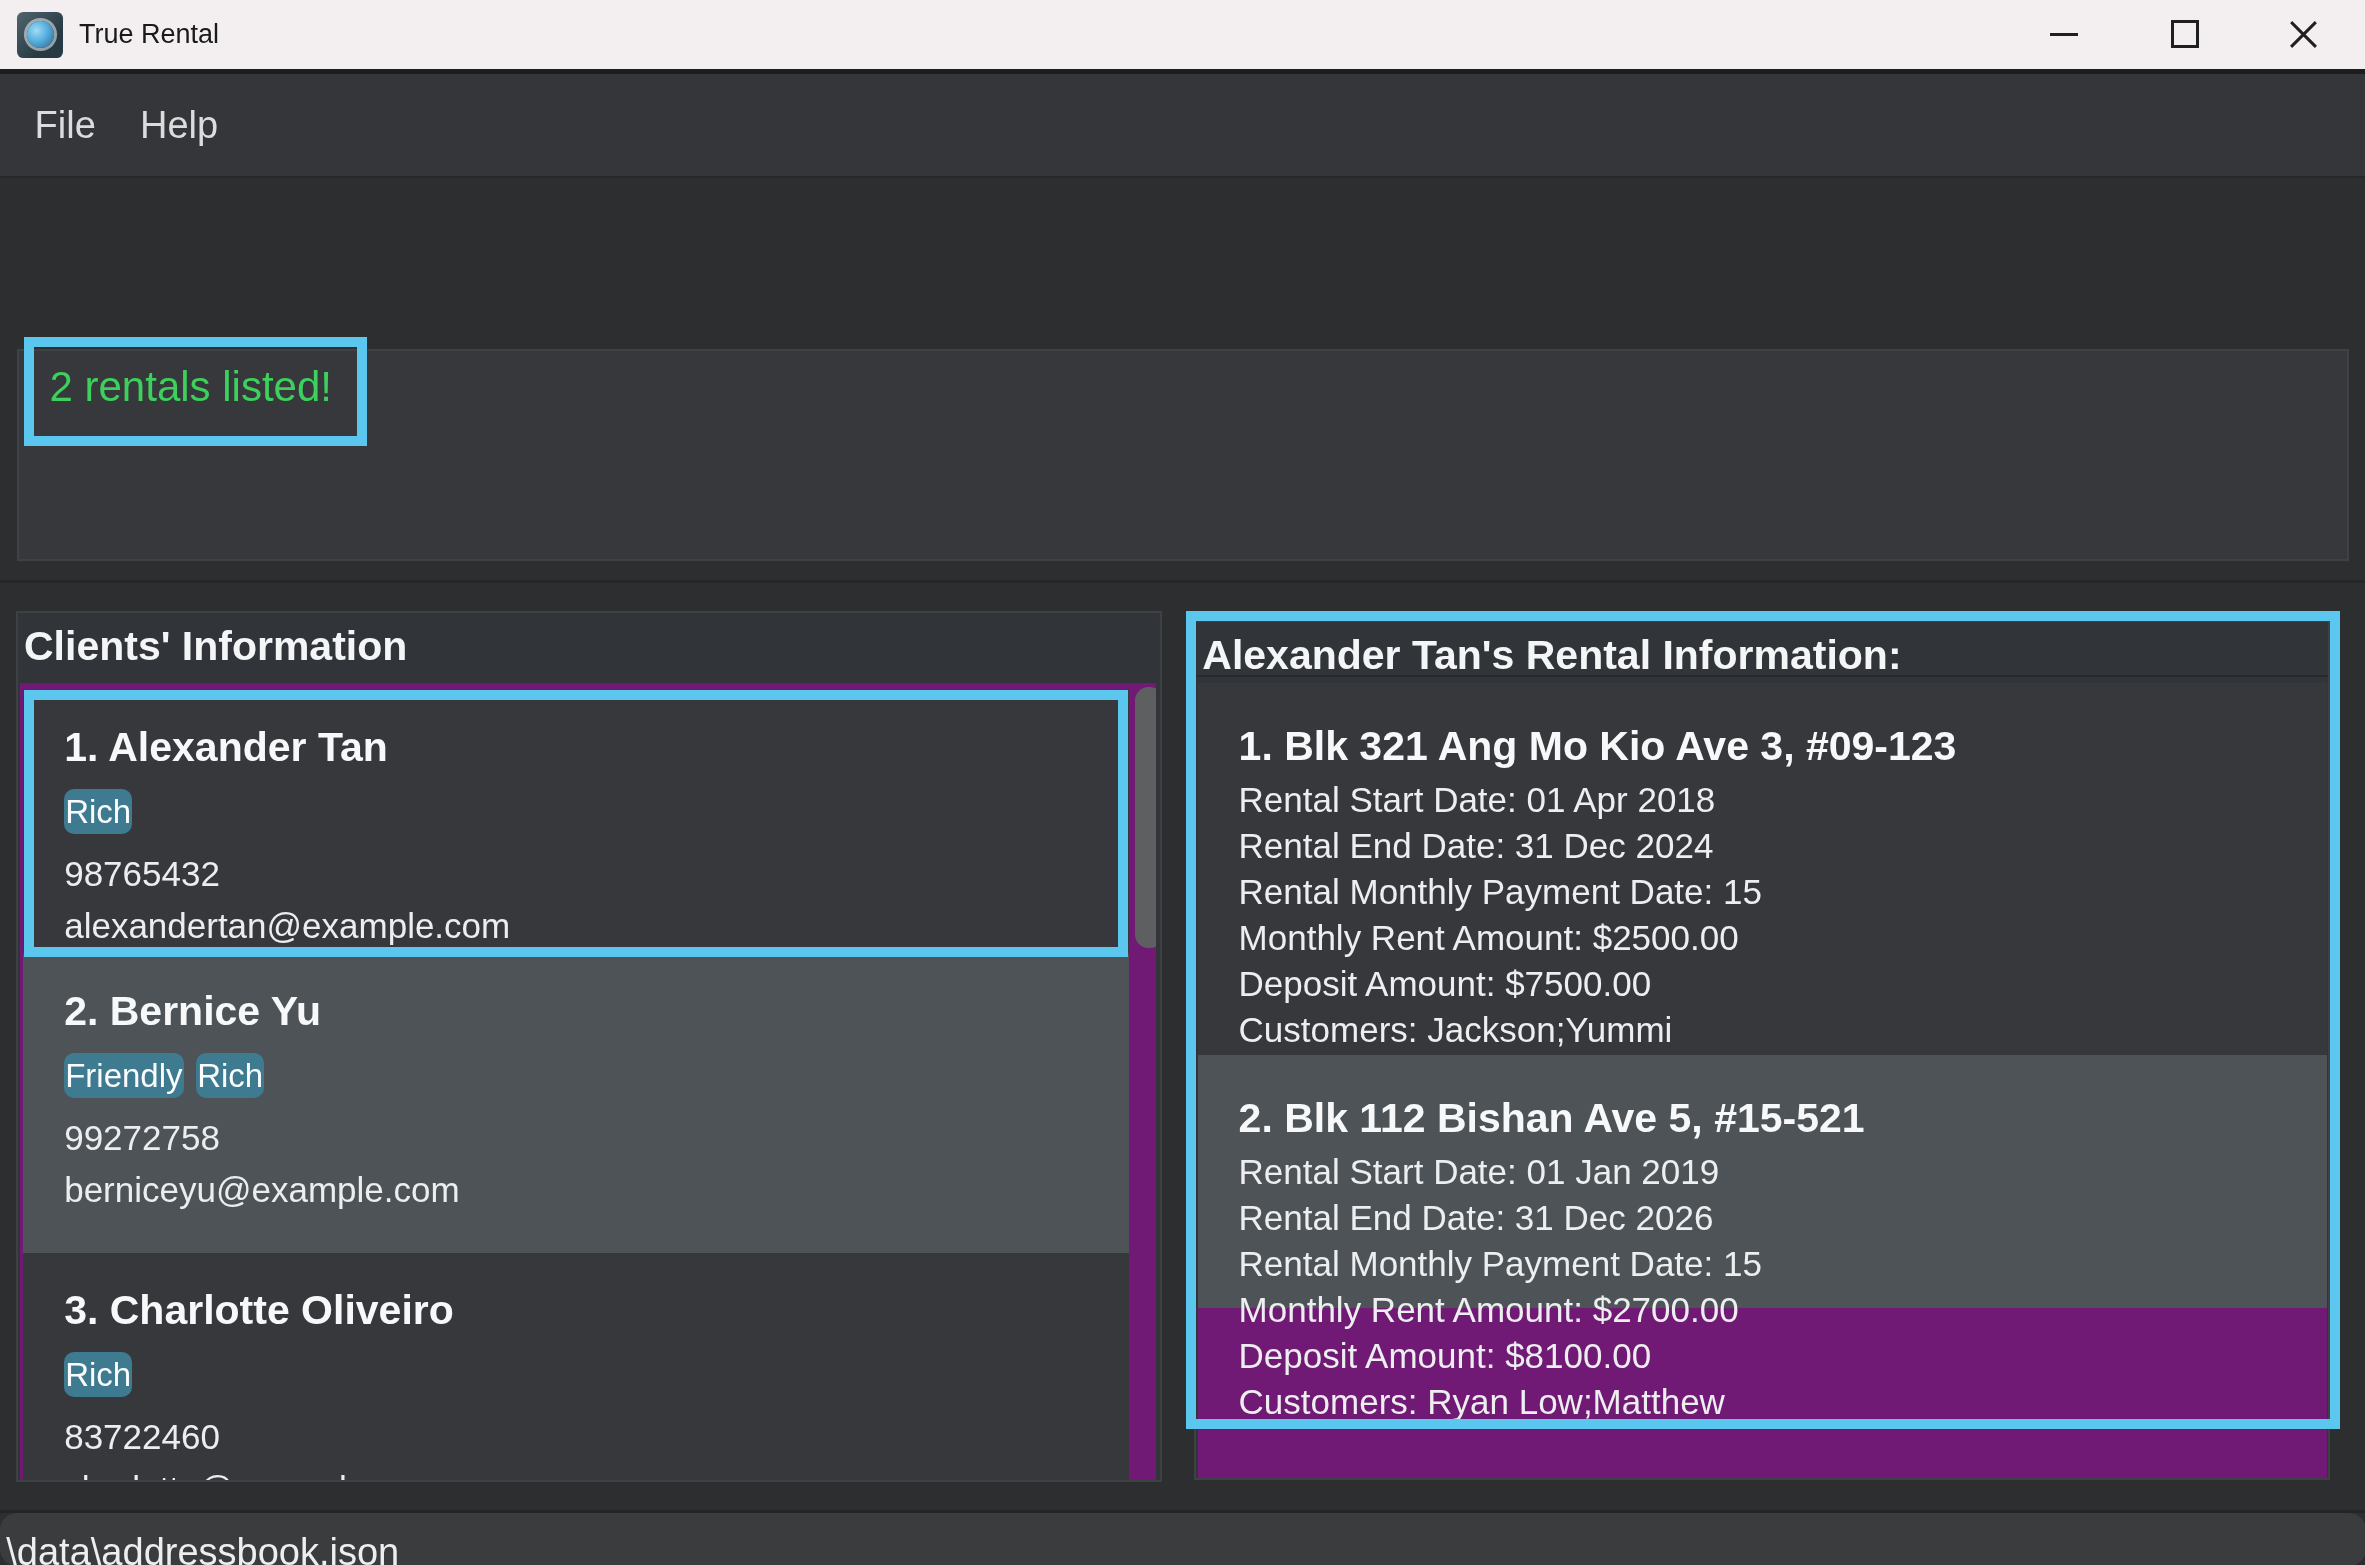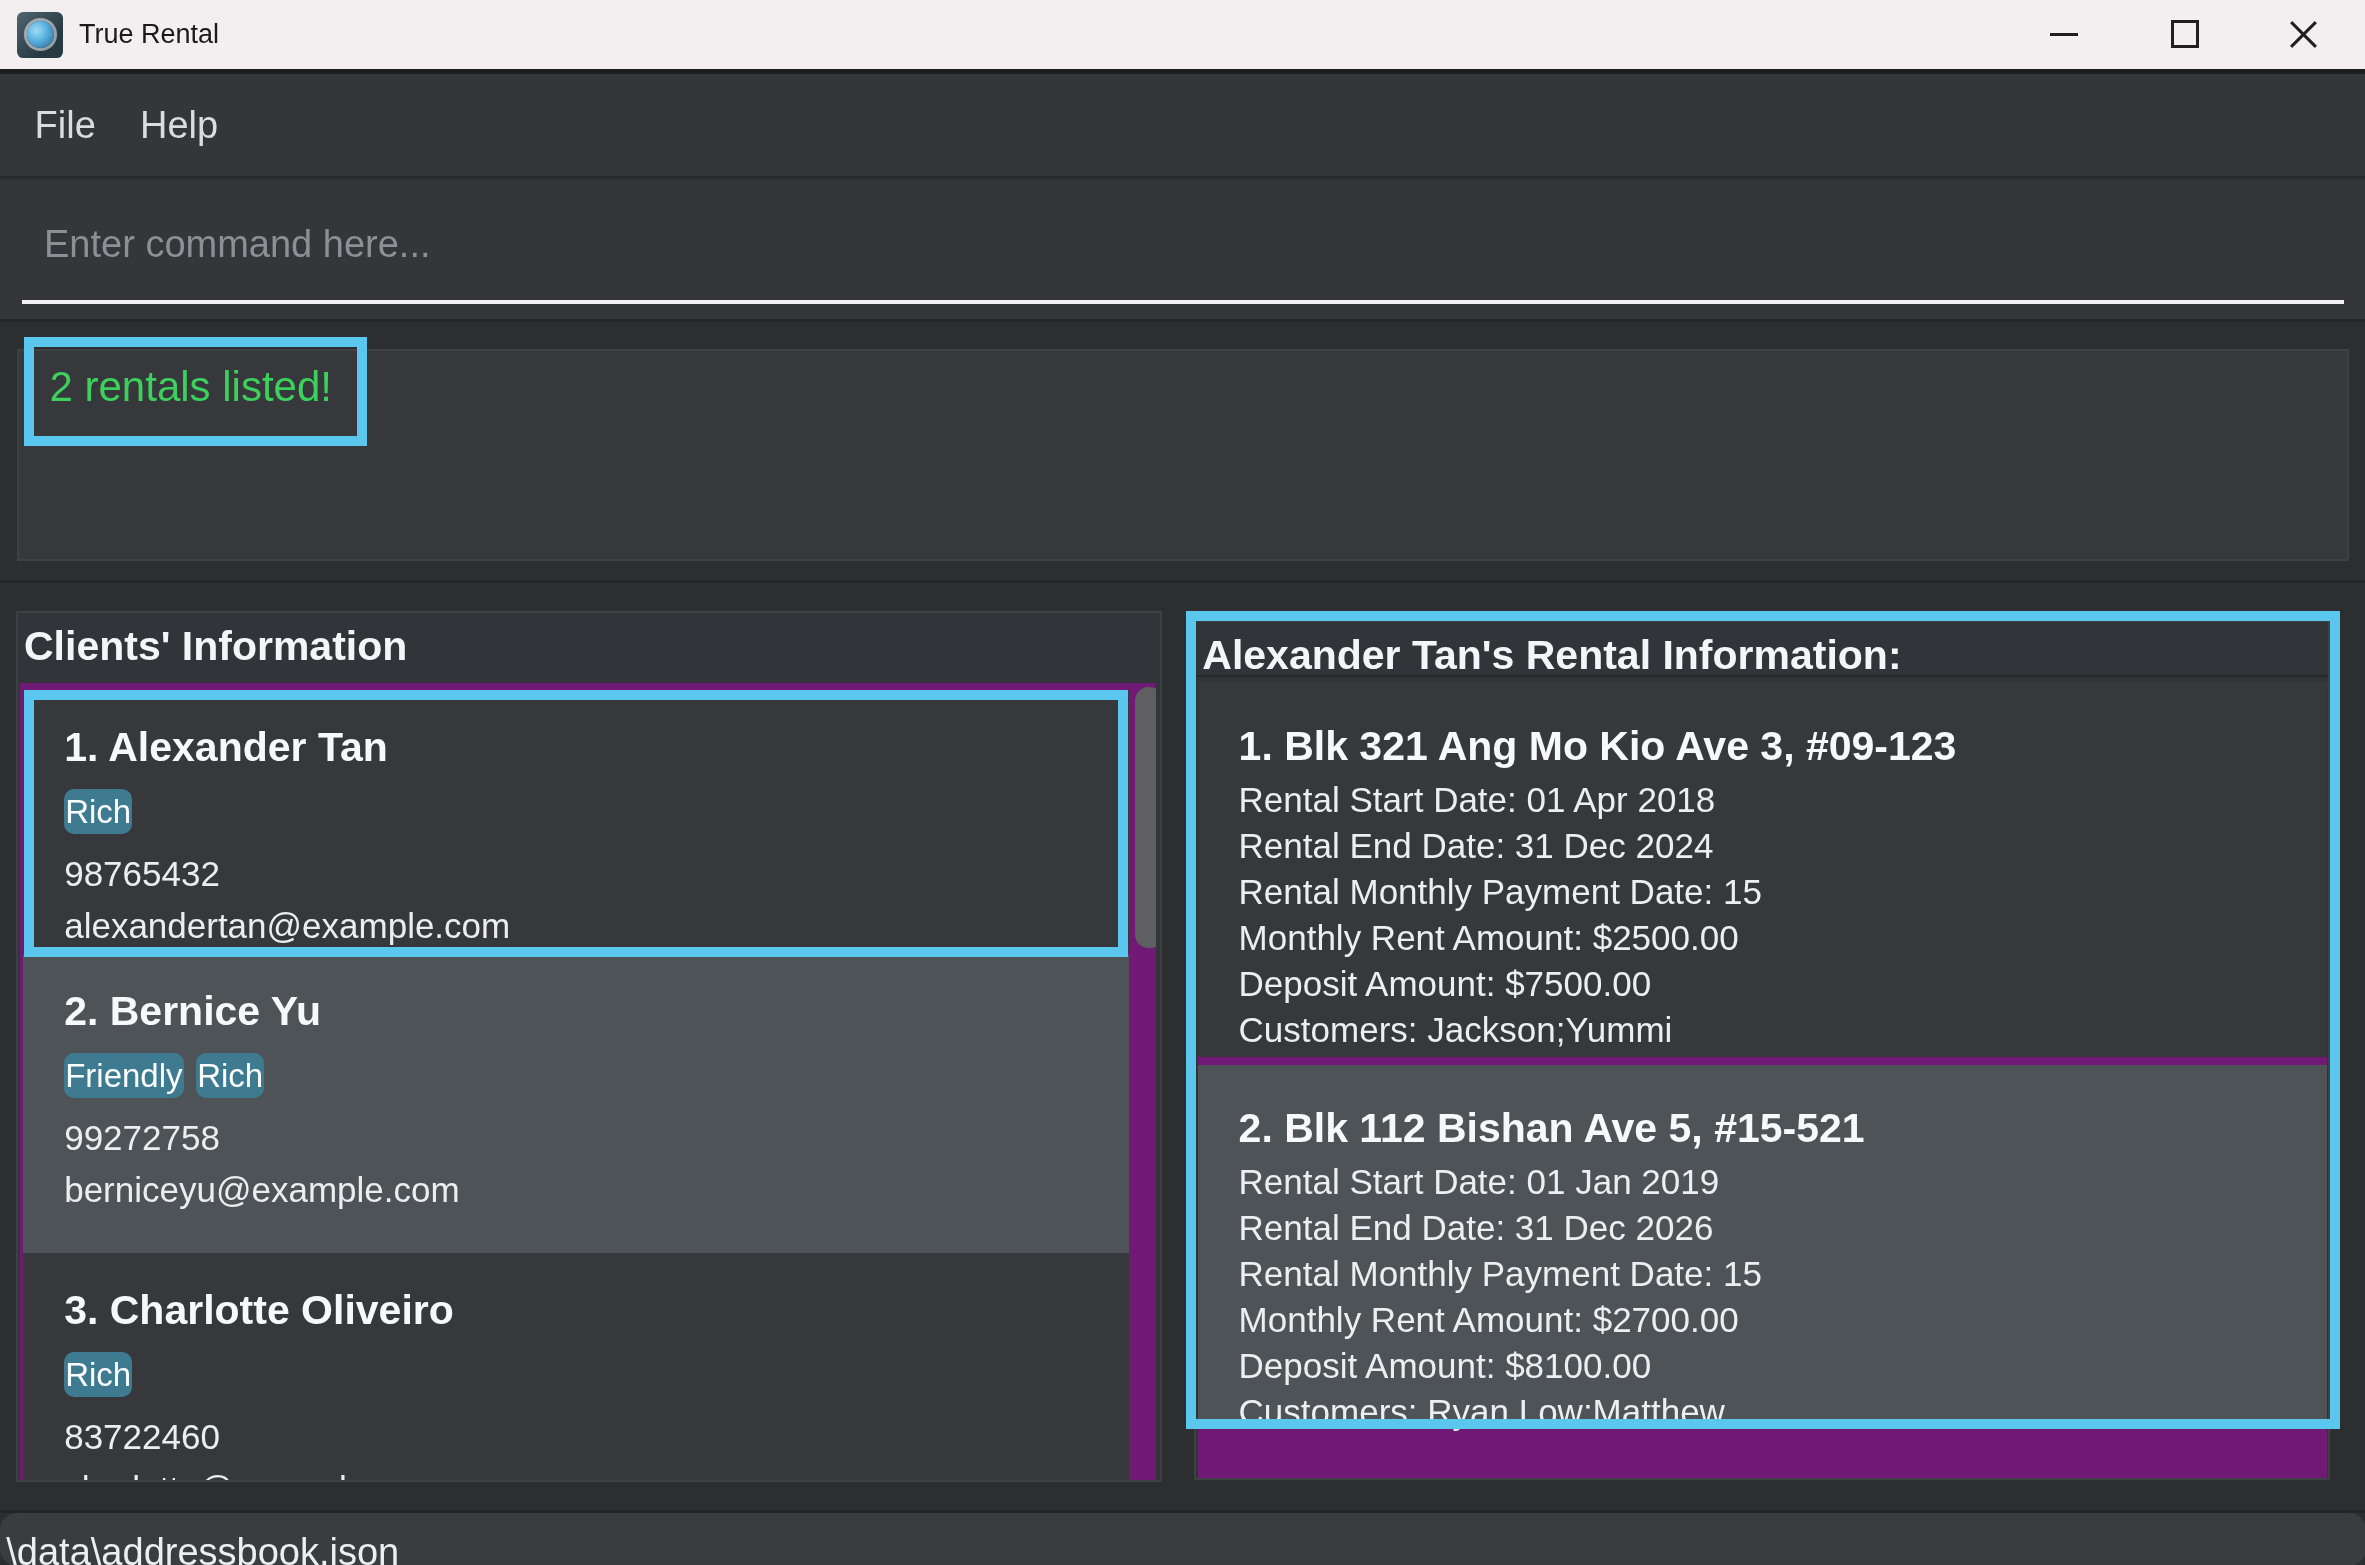--- a/index.html
+++ b/index.html
@@ -77,21 +77,21 @@
   .tag{display:inline-block;font-size:33px;line-height:31px;padding:7px 1px;border-radius:10px;
     background:#3E7B91;color:#FBFCFD;}
   .c-phone{margin:19px 0 0 41px;font-size:35px;line-height:42px;color:#ECEDEF;}
   .c-email{margin:9.4px 0 0 41px;font-size:35px;line-height:42px;color:#ECEDEF;}
 
   .scroll-thumb{position:absolute;left:1115px;top:3.9px;width:27.5px;height:261px;border-radius:13.4px;background:#5E5F61;}
 
   
   .rental-card{position:absolute;left:0;width:1129px;box-sizing:border-box;padding-left:41px;}
   #rental-card-0{top:0;height:374px;}
-  #rental-card-1{top:382px;height:359px;}
+  #rental-card-1{top:372px;height:253px;}
   .r-title{margin:39px 0 0 0;font-size:41px;line-height:49px;font-weight:700;color:#F7F8F9;}
   .r-details{margin-top:6.3px;}
   .r-line{font-size:35px;line-height:46px;color:#EDEEEF;}
 
   
   .status-sep{position:absolute;left:0;top:1510px;width:2366px;height:3.1px;background:#232527;}
   .statusbar{position:absolute;left:0;top:1513px;width:2366px;height:53px;background:#3A3C3E;overflow:hidden;border-radius:17px;}
   .status-text{position:absolute;left:6.3px;top:17.3px;font-size:38px;line-height:44px;color:#EDEEF0;white-space:nowrap;}
 </style>
 </head>
@@ -115,23 +115,20 @@
         <div class="x2"></div>
       </div>
   </div>
   <div class="titlebar-sep"></div>
 
   <div class="menubar">
     <div class="menu-item">File</div>
     <div class="menu-item">Help</div>
   </div>
 
-  <div class="commandbar">
-    <input class="command-input" type="text" placeholder="Enter command here..." style="">
-  </div>
 
   <div class="resultbox">
     <div class="result-text">2 rentals listed!</div>
   </div>
 
   <div class="main-sep"></div>
 
   <div class="panel" id="left-panel">
     <div class="panel-header">Clients' Information</div>
     <div class="list-viewport" id="client-list">

